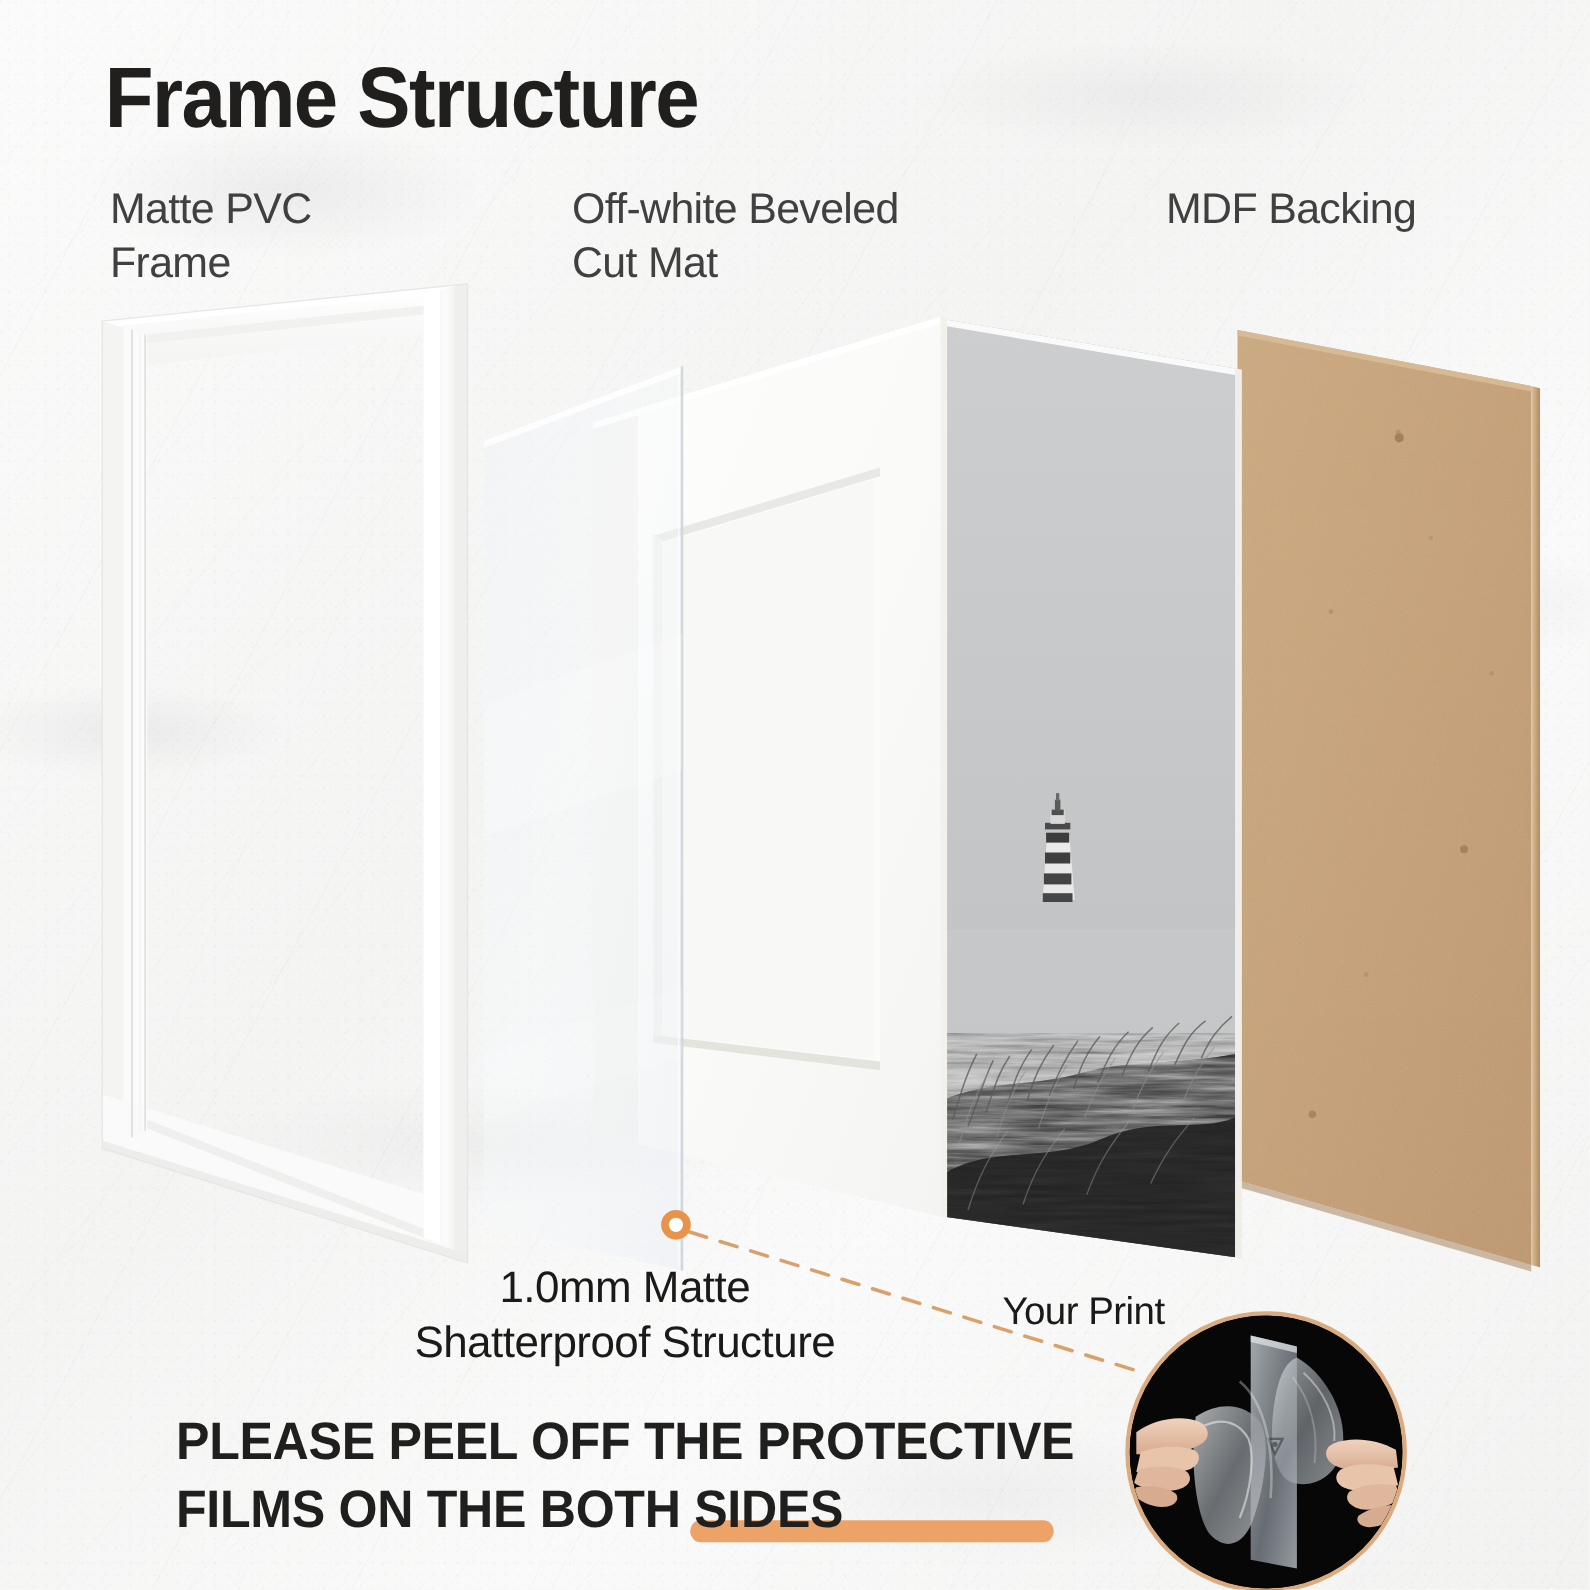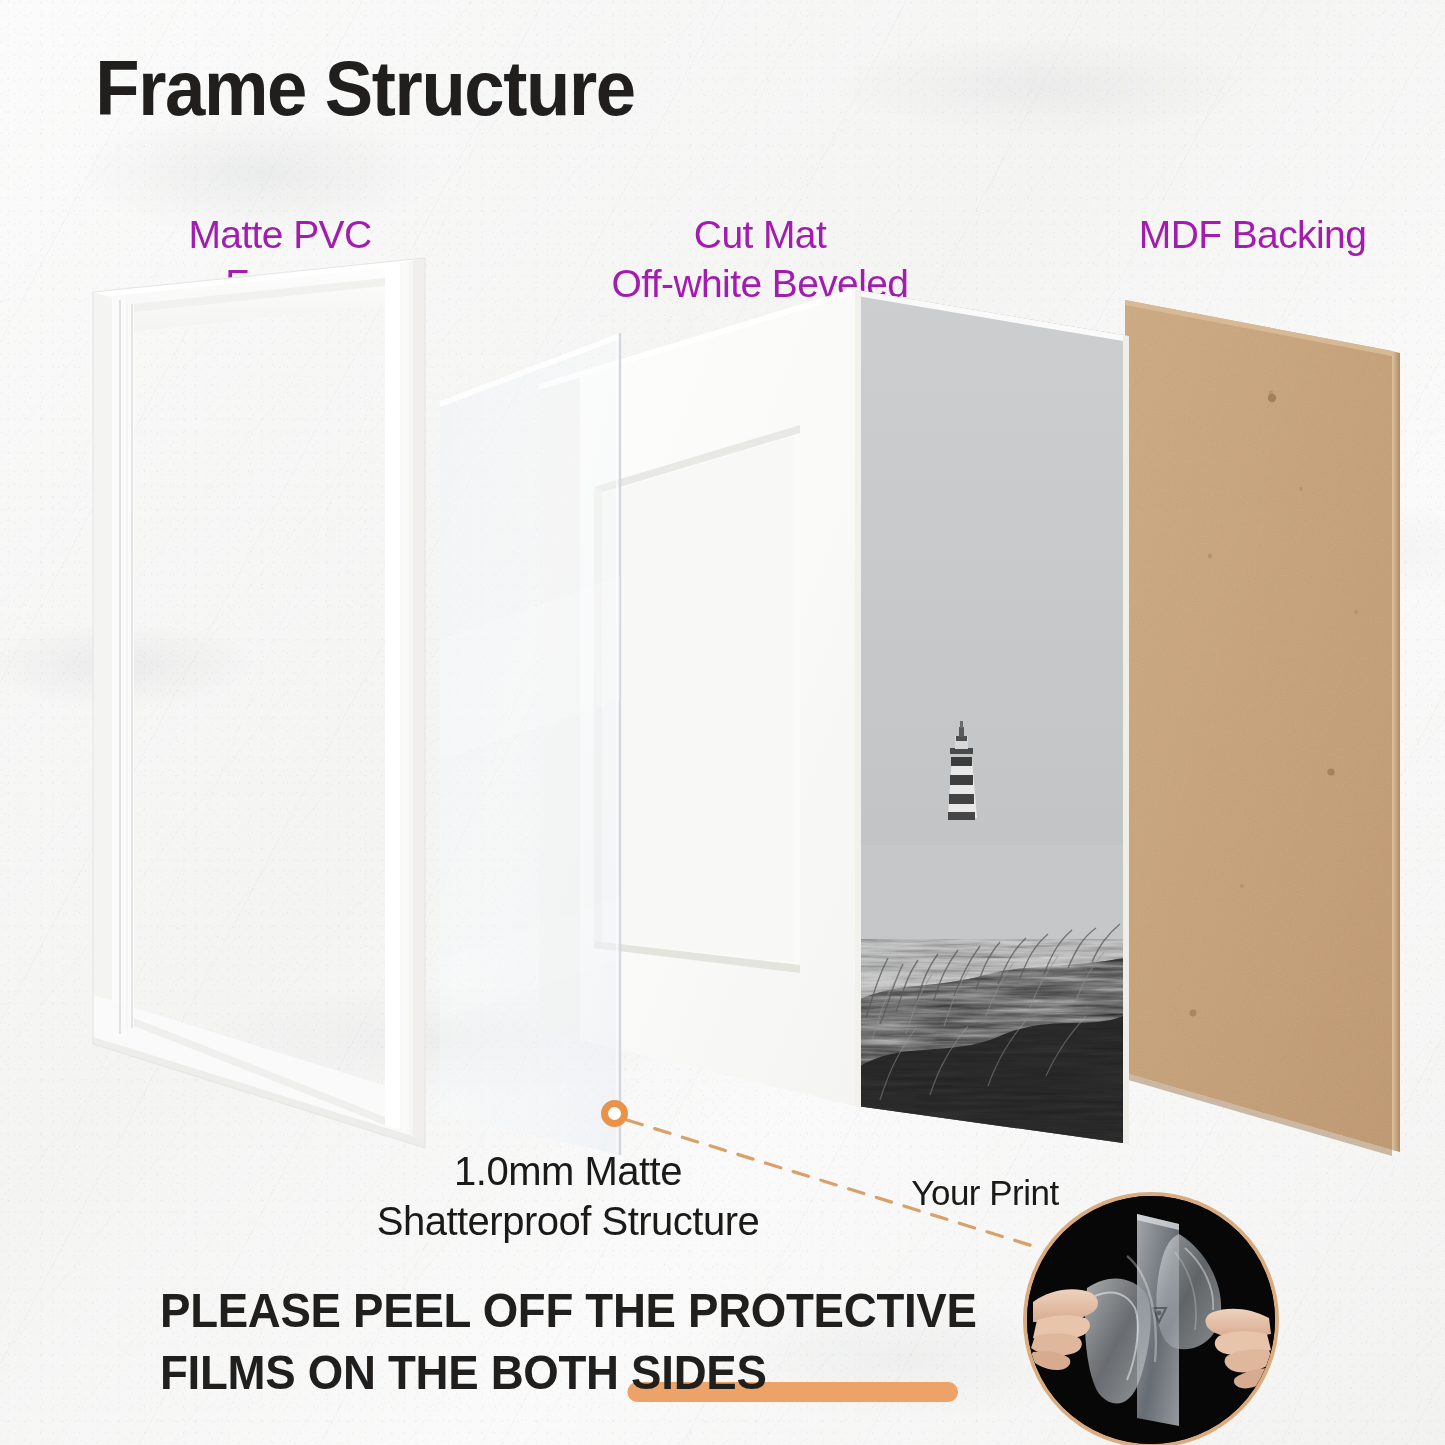--- a/index.html
+++ b/index.html
@@ -45,23 +45,23 @@
   #title-bar{ width:13px; border-radius:1px; }
   #page-title{
     font-family:"Liberation Sans", sans-serif;
     font-weight:700; font-size:78px; line-height:105px;
     letter-spacing:-1.5px; color:#201f1e; padding-left:24px;
     transform:scaleX(.93); transform-origin:left center; white-space:nowrap;
   }
 
   
   .comp-label{
-    position:absolute; text-align:center;
-    font-size:39px; line-height:49px; color:#a21caf;
-    letter-spacing:-.6px; font-weight:400;margin-top:44px;
+    position:absolute; text-align:left;
+    font-size:39px; line-height:49px; color:#404040;
+    letter-spacing:-.6px; font-weight:400;
   }
   #label-frame{ left:100px;  top:166px; width:360px; }
   #label-mat{   left:520px;  top:166px; width:480px; }
   #label-mdf{   left:1060px; top:166px; width:385px; }
 
   
   #stack{ position:absolute; inset:0; }
   #stack svg{ position:absolute; left:0; top:0; }
 
   
@@ -105,22 +105,22 @@
 <div id="title-wrap">
   <div id="title-bar" style="background:#eda268"></div>
   <div id="page-title">Frame Structure</div>
 </div>
 
 <div class="comp-label" id="label-frame">
   <div>Matte PVC</div>
   <div>Frame</div>
 </div>
 <div class="comp-label" id="label-mat">
+  <div>Off-white Beveled</div>
   <div>Cut Mat</div>
-  <div>Off-white Beveled</div>
 </div>
 <div class="comp-label" id="label-mdf">
   <div>MDF Backing</div>
 </div>
 
 <div id="stack">
 <svg width="1445" height="1445" viewBox="0 0 1445 1445" xmlns="http://www.w3.org/2000/svg">
   <defs>
     <linearGradient id="gFaceTop" x1="0" y1="0" x2="0" y2="1">
       <stop offset="0" stop-color="#ffffff"></stop>

